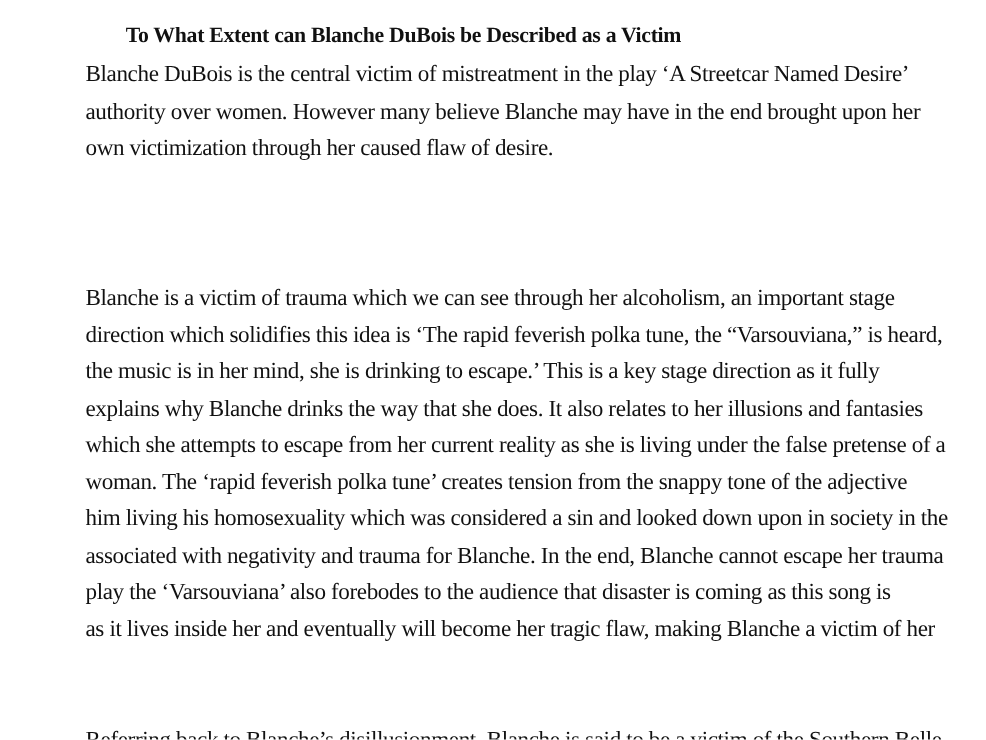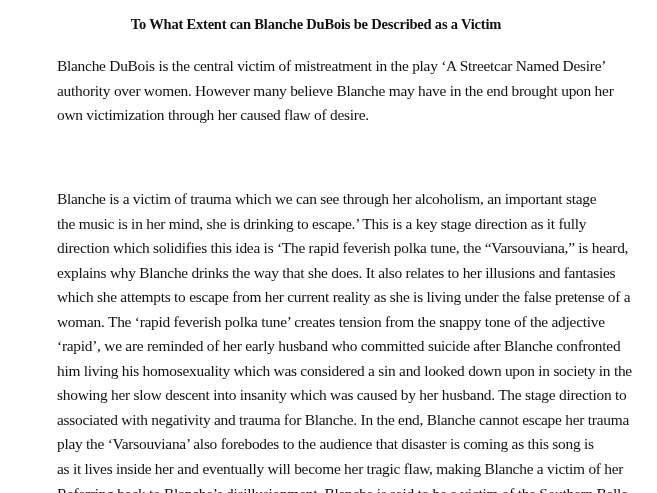--- a/index.html
+++ b/index.html
@@ -3,50 +3,48 @@
 <meta charset="utf-8">
 <style>
   html, body { margin: 0; padding: 0; background: #ffffff; }
   body { width: 657px; height: 493px; overflow: hidden; position: relative; }
   .page {
     position: absolute; left: 0; top: 0; width: 657px; height: 493px;
     font-family: "Liberation Serif", serif; color: #111111;
   }
   .title {
     position: absolute; top: 16px; left: 0; width: 538px; text-align: center;
-    font-weight: bold; font-size: 14.5px; letter-spacing: -0.2px; margin: 0; padding-left: 47px;
+    font-weight: bold; font-size: 14.5px; letter-spacing: -0.2px; margin: 0;
   }
   .para { position: absolute; left: 57px; margin: 0; }
   .line {
     display: block; white-space: nowrap; font-size: 15.4px; line-height: 24.5px;
     letter-spacing: -0.25px; height: 24.5px;
   }
 </style>
 </head>
 <body>
 
 <div class="page">
   <h1 class="title">To What Extent can Blanche DuBois be Described as a Victim</h1>
 
-  <p class="para" style="top:54px">
+  <p class="para" style="top:38px">
     <span class="line">Blanche DuBois is the central victim of mistreatment in the play ‘A Streetcar Named Desire’</span>
     <span class="line">authority over women. However many believe Blanche may have in the end brought upon her</span>
     <span class="line">own victimization through her caused flaw of desire.</span>
   </p>
 
   <p class="para" style="top:187px">
     <span class="line">Blanche is a victim of trauma which we can see through her alcoholism, an important stage</span>
+    <span class="line">direction which solidifies this idea is ‘The rapid feverish polka tune, the “Varsouviana,” is heard,</span>
     <span class="line">the music is in her mind, she is drinking to escape.’ This is a key stage direction as it fully</span>
-    <span class="line">direction which solidifies this idea is ‘The rapid feverish polka tune, the “Varsouviana,” is heard,</span>
     <span class="line">explains why Blanche drinks the way that she does. It also relates to her illusions and fantasies</span>
     <span class="line">which she attempts to escape from her current reality as she is living under the false pretense of a</span>
     <span class="line">woman. The ‘rapid feverish polka tune’ creates tension from the snappy tone of the adjective</span>
-    <span class="line">‘rapid’, we are reminded of her early husband who committed suicide after Blanche confronted</span>
     <span class="line">him living his homosexuality which was considered a sin and looked down upon in society in the</span>
-    <span class="line">showing her slow descent into insanity which was caused by her husband. The stage direction to</span>
     <span class="line">associated with negativity and trauma for Blanche. In the end, Blanche cannot escape her trauma</span>
     <span class="line">play the ‘Varsouviana’ also forebodes to the audience that disaster is coming as this song is</span>
     <span class="line">as it lives inside her and eventually will become her tragic flaw, making Blanche a victim of her</span>
 
   </p>
 
   <p class="para" style="top:482px">
     <span class="line">Referring back to Blanche’s disillusionment, Blanche is said to be a victim of the Southern Belle</span>
   </p>
 </div>

